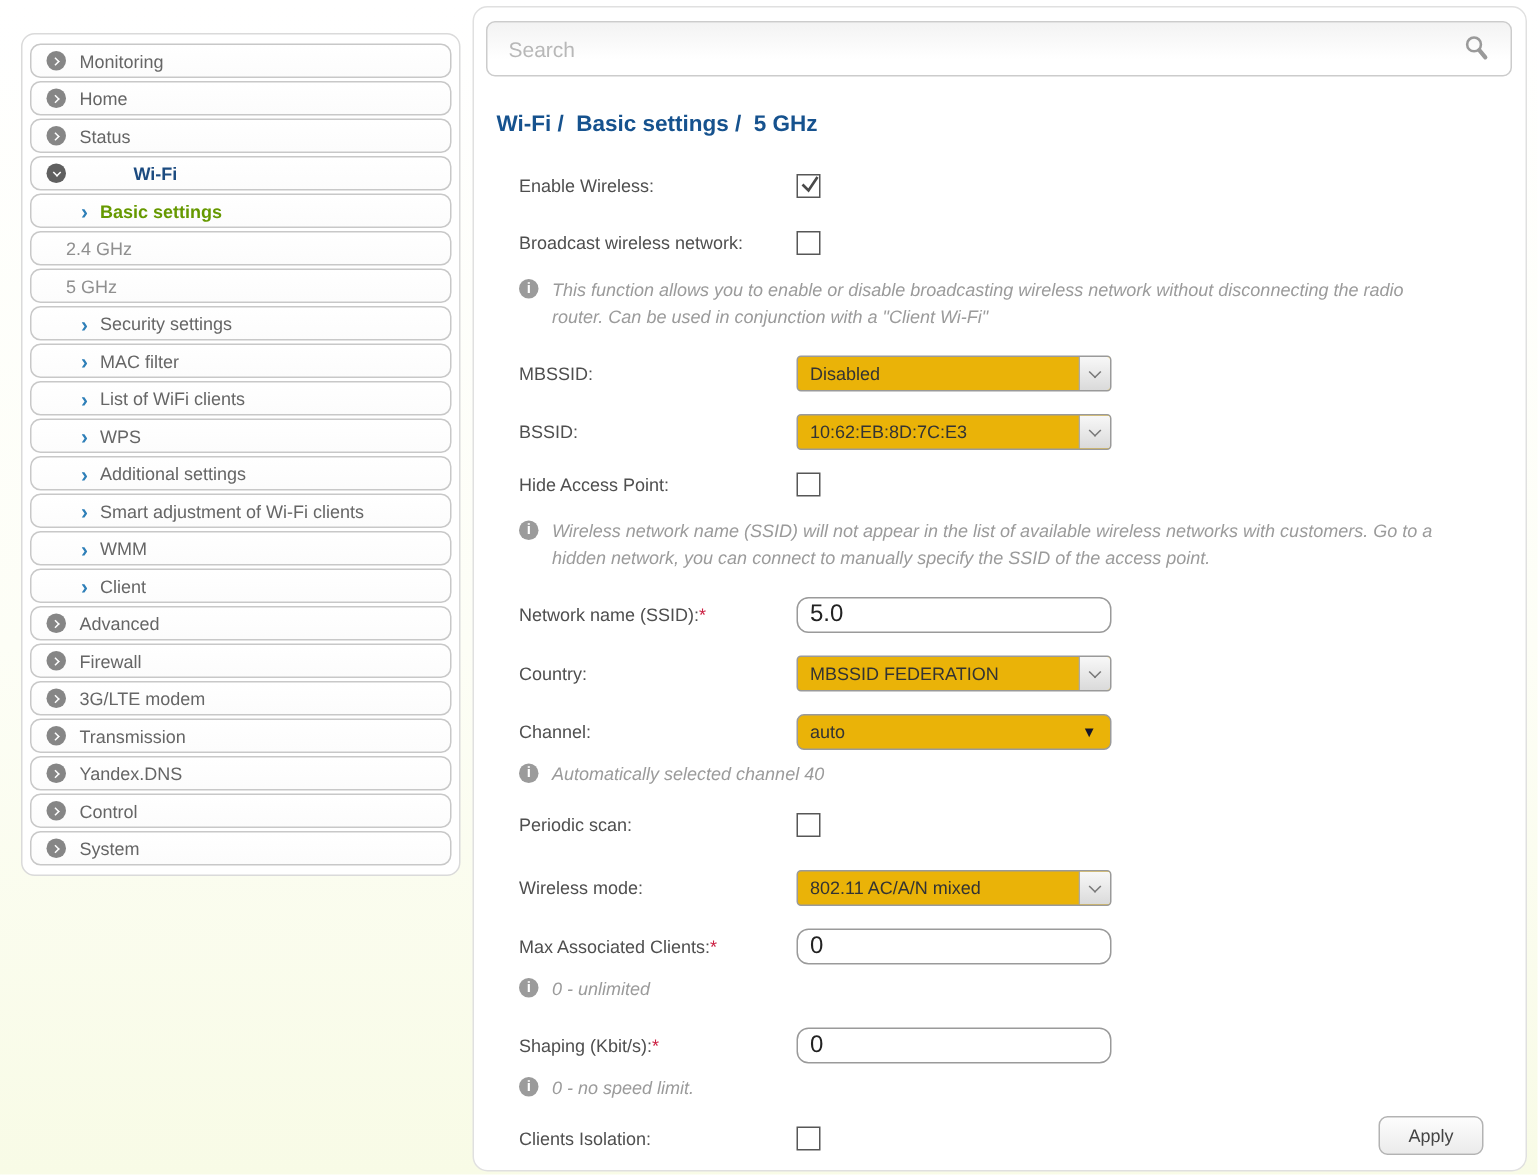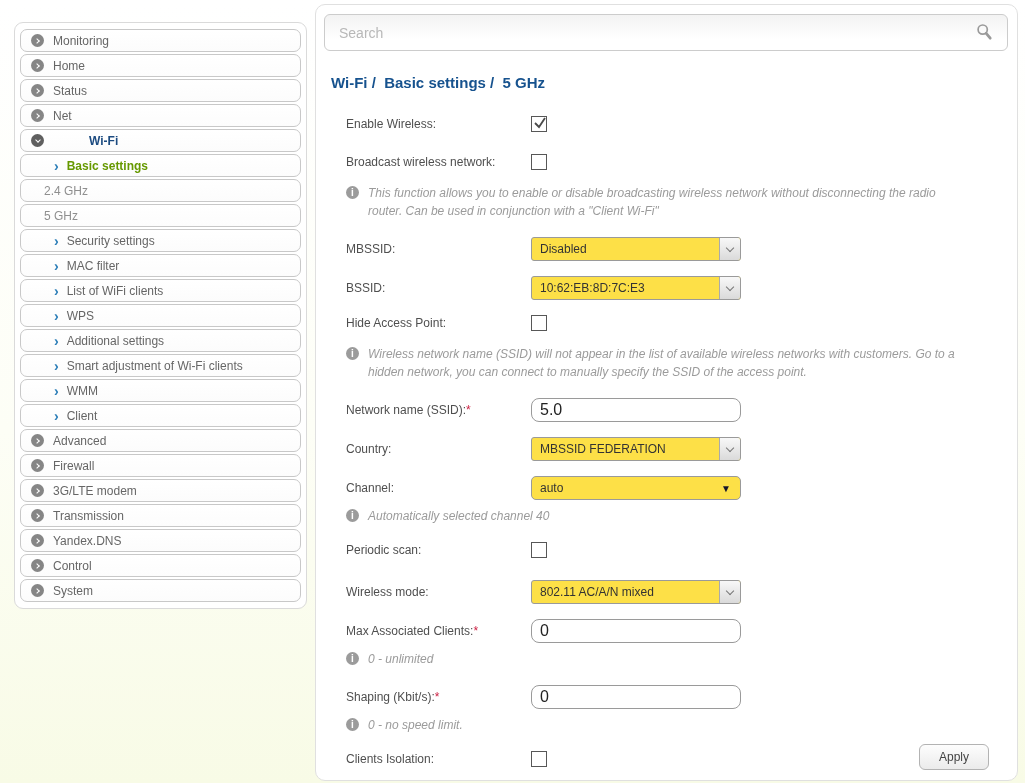--- a/index.html
+++ b/index.html
@@ -47,21 +47,21 @@
   
   .form{margin:25px 0 0 30px;}
   .row{display:flex;align-items:center;margin-bottom:15px;min-height:24px;}
   .row.cb-row{min-height:16px;margin-bottom:22px;}
   .label{width:185px;flex-shrink:0;font-size:12px;color:#4f4f4f;}
   .req{color:#cc2244;}
   .checkbox{width:14px;height:14px;border:1px solid #575757;background:#fff;position:relative;cursor:pointer;flex-shrink:0;}
   .checkbox svg{position:absolute;top:-2px;left:0;}
   .select{
     width:210px;height:24px;box-sizing:border-box;border:1px solid #9a9a9a;border-radius:3px;
-    background:#fde047;display:flex;align-items:center;justify-content:space-between;
+    background:#eab308;display:flex;align-items:center;justify-content:space-between;
     font-size:12px;color:#333;cursor:pointer;flex-shrink:0;gap:40px;
   }
   .sel-value{padding-left:8px;}
   .sel-btn{width:20px;height:22px;border-left:1px solid #aaa;border-radius:0 2px 2px 0;
     background:linear-gradient(#f8f8f8,#dadada);display:flex;align-items:center;justify-content:center;}
   .sel-btn::after{content:"";width:5px;height:5px;border-right:1.5px solid #777;border-bottom:1.5px solid #777;
     transform:rotate(45deg);margin-top:-2px;}
   .select.custom{border-radius:5px;}
   .tri{margin-right:9px;color:#15152a;font-size:10px;}
   .text-input{
@@ -89,24 +89,20 @@
       <span>Monitoring</span>
     </div>
     <div class="s-item L1">
       <span class="circ"></span>
       <span>Home</span>
     </div>
     <div class="s-item L1">
       <span class="circ"></span>
       <span>Status</span>
     </div>
-    <div class="s-item L1">
-      <span class="circ"></span>
-      <span>Net</span>
-    </div>
     <div class="s-item L1 active">
       <span class="circ down"></span>
       <span>Wi-Fi</span>
     </div>
     <div class="s-item L2 selected">
       <span class="arr">›</span>
       <span>Basic settings</span>
     </div>
     <div class="s-item L3 muted">
       <span>2.4 GHz</span>

